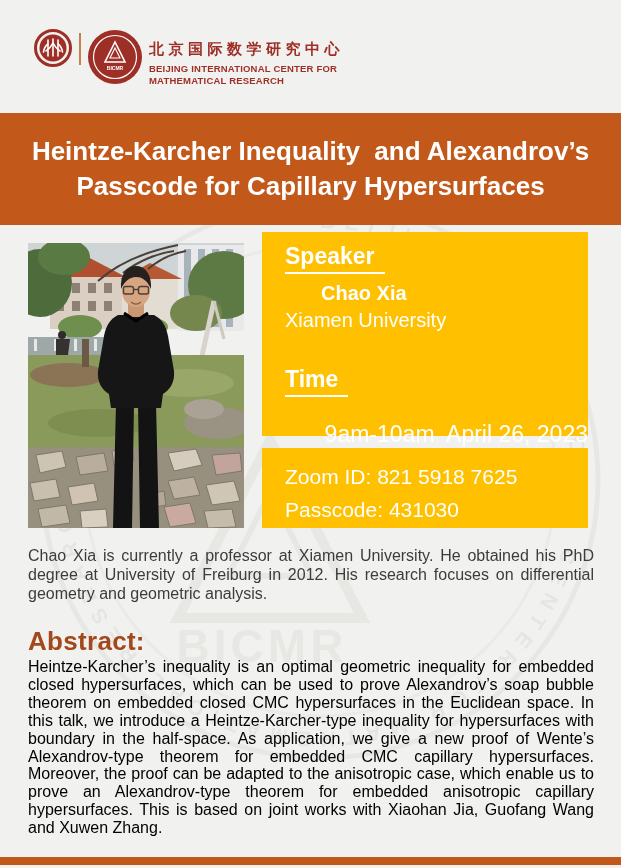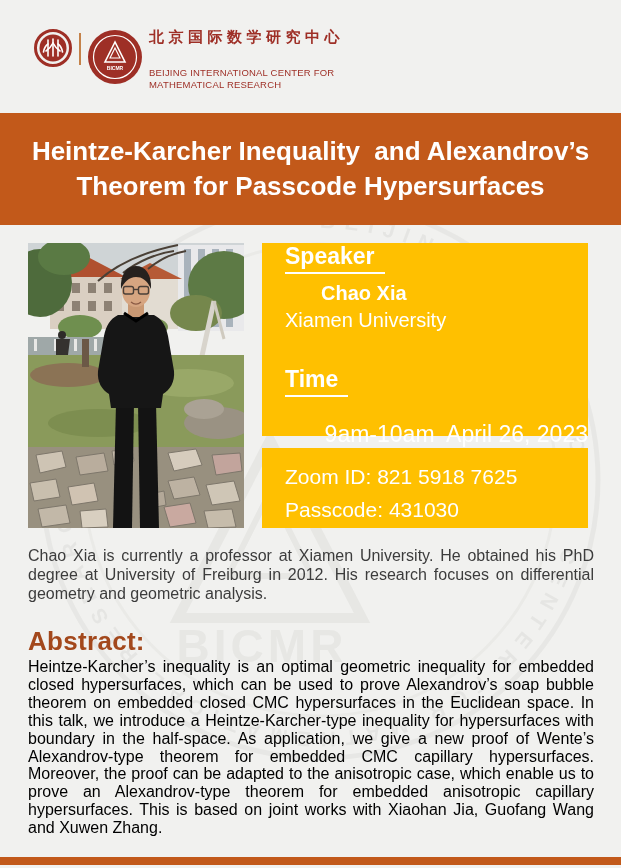--- a/index.html
+++ b/index.html
@@ -8,39 +8,39 @@
     background:#F1F1EF; overflow:hidden;
     font-family:"Liberation Sans","DejaVu Sans",sans-serif;
   }
   
   .watermark { position:absolute; inset:0; z-index:0; pointer-events:none; }
   
   .header { position:absolute; top:0; left:0; width:100%; height:113px; z-index:2; }
   .pku-seal { position:absolute; left:34px; top:29px; width:38px; height:38px; }
   .logo-divider { position:absolute; left:79px; top:33px; width:1.5px; height:32px; background:#C4824A; }
   .bicmr-seal { position:absolute; left:87px; top:29px; width:56px; height:56px; }
-  .org-text { position:absolute; left:149px; top:28px; color:#9E2F26; }
+  .org-text { position:absolute; left:149px; top:40px; color:#9E2F26; }
   .org-cn { font-size:15px; font-weight:bold; letter-spacing:4.5px; white-space:nowrap; }
-  .org-en { font-size:9.5px; font-weight:normal; letter-spacing:0.2px; line-height:1.3; margin-top:20px; white-space:nowrap; }
+  .org-en { font-size:9.5px; font-weight:bold; letter-spacing:0.2px; line-height:1.3; margin-top:4px; white-space:nowrap; }
   
   .banner {
     position:absolute; top:113px; left:0; width:621px; height:112px;
     background:#C2591A; color:#ffffff; z-index:2;
     display:flex; flex-direction:column; justify-content:center; align-items:center;
   }
   .banner-line { font-size:26px; font-weight:bold; line-height:1.35; white-space:pre; }
   
   .photo-frame { position:absolute; left:28px; top:243px; width:216px; height:285px; z-index:2; }
   .photo-frame svg { display:block; }
   
   .gold-box {
     position:absolute; left:262px; width:326px; background:#FFC000; color:#ffffff;
     z-index:2; box-sizing:border-box; padding-left:23px;
   }
-  .box-speaker { top:243px; height:131px; padding-top:0; }
+  .box-speaker { top:232px; height:131px; padding-top:11px; }
   .box-time    { top:357px; height:79px;  padding-top:9px; }
   .box-zoom    { top:448px; height:80px;  padding-top:13px; }
   .box-heading {
     display:inline-block; font-size:23px; font-weight:bold;
     border-bottom:2.5px solid #ffffff; padding:0 10px 3px 0; line-height:1.15;
   }
   .speaker-name { font-size:20px; font-weight:bold; margin-top:8px;margin-left:36px; }
   .speaker-affil { font-size:20px; margin-top:4px; }
   .time-value { font-size:23px; margin-top:24px; white-space:pre;text-align:right; }
   .zoom-line { font-size:21px; line-height:1.55; white-space:pre; }
@@ -114,21 +114,21 @@
       <div class="org-cn">北京国际数学研究中心</div>
       <div class="org-en">
         <div>BEIJING INTERNATIONAL CENTER FOR</div>
         <div>MATHEMATICAL RESEARCH</div>
       </div>
     </div>
   </div>
 
   <div class="banner">
     <div class="banner-line">Heintze-Karcher Inequality  and Alexandrov’s</div>
-    <div class="banner-line">Theorem for Passcode Hypersurfaces</div>
+    <div class="banner-line">Passcode for Capillary Hypersurfaces</div>
   </div>
 
   <div class="photo-frame">
     <svg width="216" height="285" viewBox="0 0 216 285">
 
       <rect x="0" y="0" width="216" height="70" fill="#cfd4d6"></rect>
 
       <g>
         <rect x="150" y="2" width="66" height="86" fill="#e9e9eb"></rect>
         <g fill="#a9b3bc">

